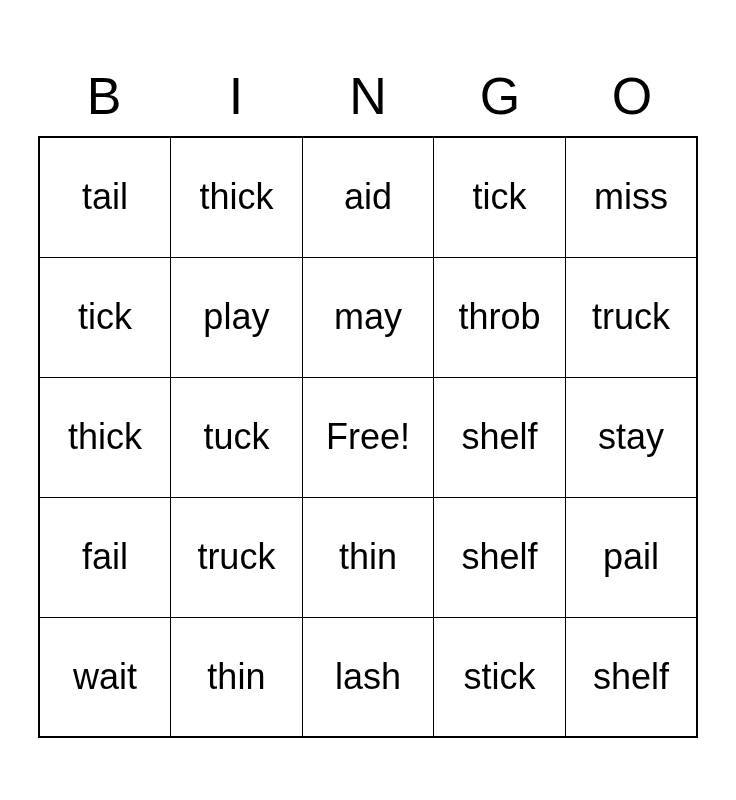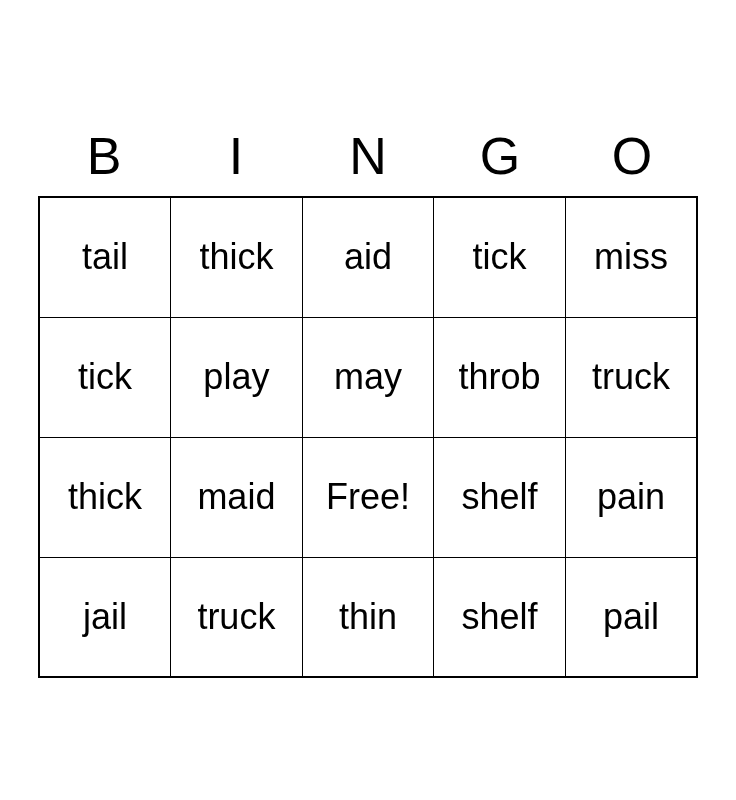--- a/index.html
+++ b/index.html
@@ -80,27 +80,34 @@
         </tr>
         <tr>
           <td>tick</td>
           <td>play</td>
           <td>may</td>
           <td>throb</td>
           <td>truck</td>
         </tr>
         <tr>
           <td>thick</td>
-          <td>maid</td>
+          <td>tuck</td>
           <td>Free!</td>
           <td>shelf</td>
-          <td>pain</td>
+          <td>stay</td>
         </tr>
         <tr>
-          <td>jail</td>
+          <td>fail</td>
           <td>truck</td>
           <td>thin</td>
           <td>shelf</td>
           <td>pail</td>
+        </tr>
+        <tr>
+          <td>wait</td>
+          <td>thin</td>
+          <td>lash</td>
+          <td>stick</td>
+          <td>shelf</td>
         </tr>
       </tbody>
   </table>
 </div>
 
 </body></html>

